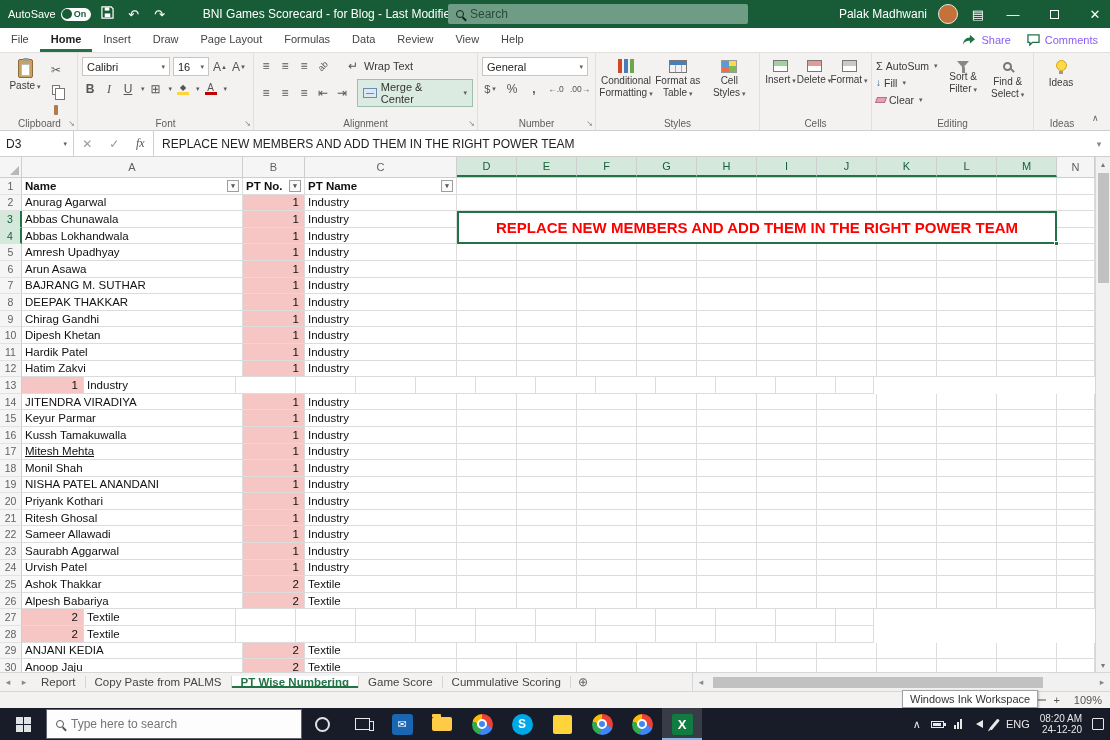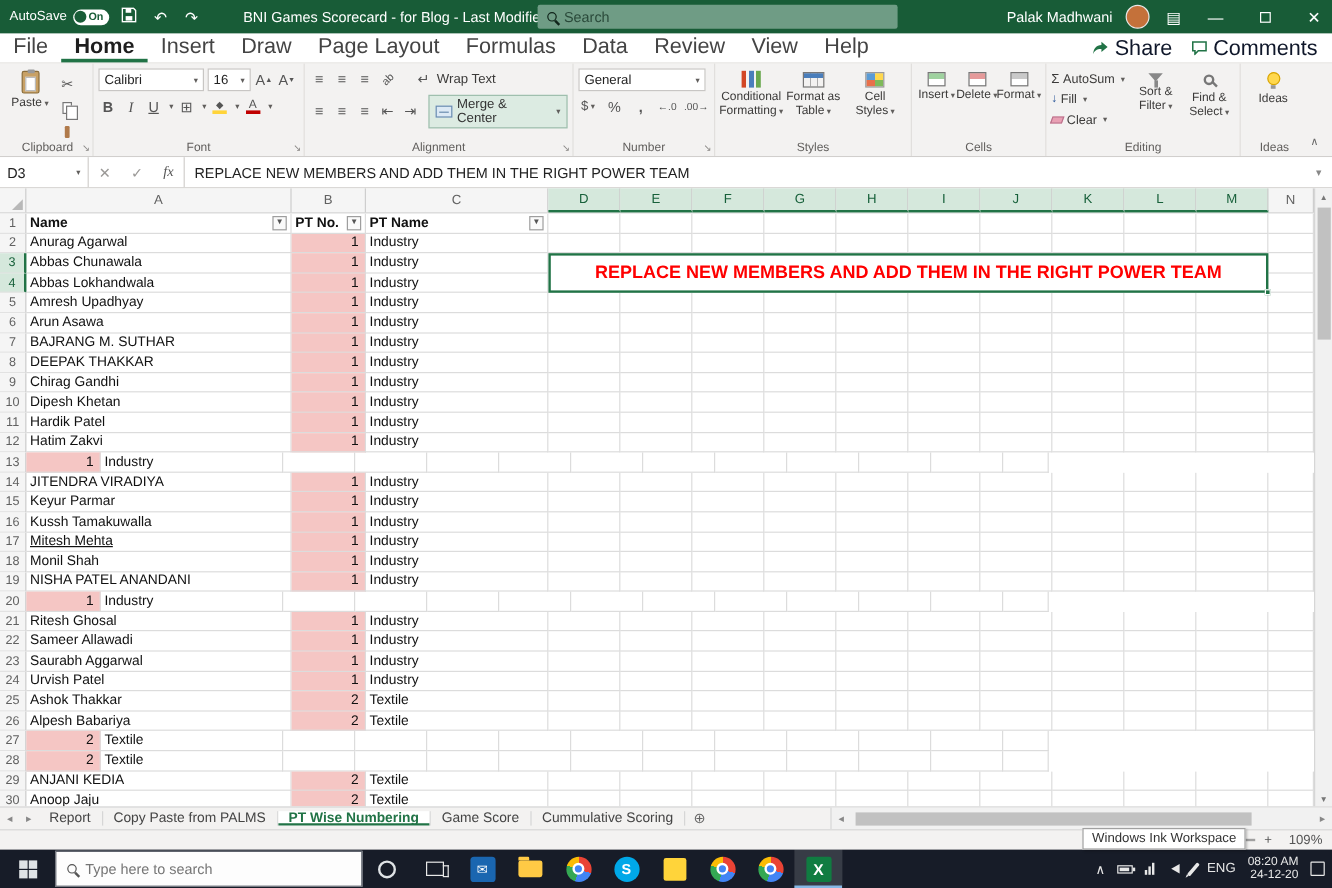--- a/index.html
+++ b/index.html
@@ -16,26 +16,26 @@
 #tb-search{position:absolute;left:448px;top:4px;width:300px;height:20px;background:#6f9c85;border-radius:2px;display:flex;align-items:center;padding:0 8px;gap:6px;color:#10241a}
 #tb-search input{border:none;outline:none;background:transparent;font-size:12px;color:#10241a;width:240px}
 #tb-search input::placeholder{color:#1d3a2c;opacity:.85}
 .mag{width:8px;height:8px;border:1.5px solid currentColor;border-radius:50%;position:relative;flex:none}
 .mag::after{content:"";position:absolute;width:5px;height:1.5px;background:currentColor;transform:rotate(45deg);right:-4px;bottom:-2px}
 #tb-right{margin-left:auto;display:flex;align-items:center;gap:11px;height:100%}
 .avatar{width:20px;height:20px;border-radius:50%;background:#c4713a;border:1px solid #e8e8e8}
 .winbtn{width:30px;height:100%;display:flex;align-items:center;justify-content:center;font-size:13px}
 .maxbox{width:9px;height:9px;border:1px solid #fff}
 
-#tabsrow{position:absolute;left:0;top:28px;width:1110px;height:25px;background:#fff;display:flex;align-items:stretch;font-size:18px;color:#444;border-bottom:1px solid #e1dfdd}
+#tabsrow{position:absolute;left:0;top:28px;width:1110px;height:25px;background:#fff;display:flex;align-items:stretch;font-size:11px;color:#444;border-bottom:1px solid #e1dfdd}
 #ribbon-tabs{display:flex;align-items:stretch}
 .rtab{padding:0 11px;display:flex;align-items:center;border-bottom:3px solid transparent}
 .rtab.active{font-weight:700;color:#1e1e1e;border-bottom-color:#217346}
 #tabs-right{margin-left:auto;display:flex;align-items:center;gap:16px;padding-right:12px}
-.tr-item{display:flex;align-items:center;gap:5px;color:#0f172a}
+.tr-item{display:flex;align-items:center;gap:5px;color:#8b5cf6}
 
 #ribbon{position:absolute;left:0;top:53px;width:1110px;height:78px;background:#f3f2f1;border-bottom:1px solid #d1cfcd}
 .group{position:absolute;top:0;height:77px;border-right:1px solid #e1dfdd;padding:4px 4px 14px}
 .glabel{position:absolute;bottom:1px;left:0;right:0;text-align:center;font-size:10px;color:#605e5c}
 .lnch{position:absolute;right:2px;bottom:2px;font-size:8px;color:#8a8886}
 .bigbtn{display:flex;flex-direction:column;align-items:center;font-size:10px;color:#3b3a39;text-align:center;line-height:12px;padding-top:1px}
 .dd{font-size:7px;color:#605e5c;margin-left:2px}
 .combo{background:#fff;border:1px solid #c8c6c4;height:19px;display:flex;align-items:center;padding:0 4px;font-size:11px;color:#222;justify-content:space-between}
 .sbtn{min-width:16px;height:18px;display:inline-flex;align-items:center;justify-content:center;font-size:12px;color:#555}
 .frow{display:flex;align-items:center;gap:3px;margin-bottom:4px}
@@ -745,20 +745,21 @@
         <div class="gc2" style="width: 60px;"></div>
         <div class="gc2" style="width: 60px;"></div>
         <div class="gc2" style="width: 60px;"></div>
         <div class="gc2" style="width: 60px;"></div>
         <div class="gc2" style="width: 60px;"></div>
         <div class="gc2" style="width: 60px;"></div>
         <div class="gc2" style="width: 38px;"></div>
       </div>
       <div class="grow">
         <div class="rn">20</div>
+        <div class="gc2" style="width: 221px;">Priyank Kothari</div>
         <div class="gc2 pink" style="width: 62px;">1</div>
         <div class="gc2" style="width: 152px;">Industry</div>
         <div class="gc2" style="width: 60px;"></div>
         <div class="gc2" style="width: 60px;"></div>
         <div class="gc2" style="width: 60px;"></div>
         <div class="gc2" style="width: 60px;"></div>
         <div class="gc2" style="width: 60px;"></div>
         <div class="gc2" style="width: 60px;"></div>
         <div class="gc2" style="width: 60px;"></div>
         <div class="gc2" style="width: 60px;"></div>

